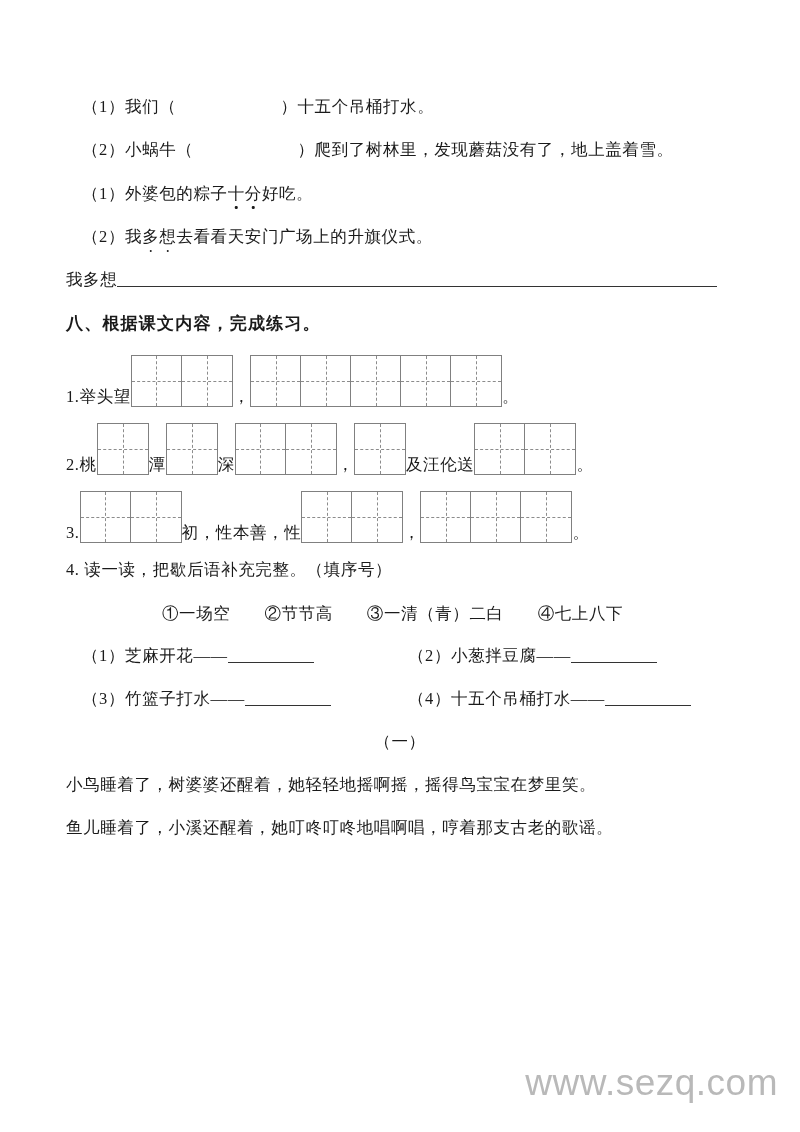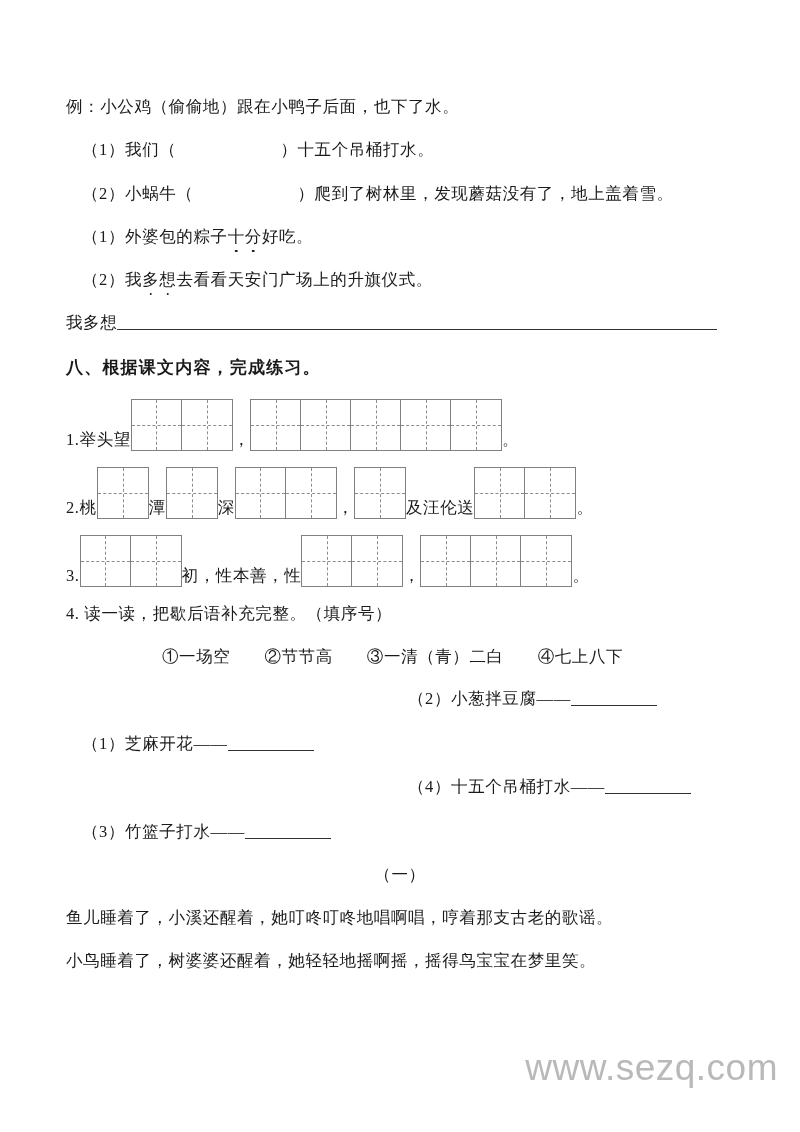--- a/index.html
+++ b/index.html
@@ -134,42 +134,41 @@
 
   
   .twocol {
     display: flex;
     font-size: 16.5px;
     letter-spacing: 0.6px;
     margin: 0 0 21px 0;
     padding-left: 16px;
     white-space: nowrap;
   }
-  .twocol .col-a { width: 334px; margin-top: 45px; }
+  .twocol .col-a { width: 334px; }
   .twocol .col-b { width: 334px; }
 
   
   #watermark {
     position: absolute;
     right: 22px;
-    bottom: 43px;
+    bottom: 28px;
     font-family: "Liberation Sans", sans-serif;
     font-size: 37px;
     letter-spacing: 0.5px;
     color: #b9b9b9;
     user-select: none;
   }
 </style>
 </head>
 <body>
 
 <div id="page">
   <div class="content">
 
-    <p class="line">例：小公鸡（偷偷地）跟在小鸭子后面，也下了水。</p>
 
     <p class="line indent"><span>（1）</span><span>我们（</span><span class="gap-wide"></span><span>）十五个吊桶打水。</span></p>
 
     <p class="line indent"><span>（2）</span><span>小蜗牛（</span><span class="gap-wide"></span><span>）爬到了树林里，发现蘑菇没有了，地上盖着雪。</span></p>
 
 
     <p class="line indent"><span>（1）</span><span>外婆包的粽子</span><span class="dotted">十</span><span class="dotted">分</span><span>好吃。</span></p>
 
 
     <p class="line indent"><span>（2）</span><span>我</span><span class="dotted">多</span><span class="dotted">想</span><span>去看看天安门广场上的升旗仪式。</span></p>
@@ -253,19 +252,19 @@
     </div>
 
     <div class="twocol">
       <span class="col-a"><span>（3）</span><span>竹篮子打水——</span><span class="rule rule-short"></span></span>
       <span class="col-b"><span>（4）</span><span>十五个吊桶打水——</span><span class="rule rule-short"></span></span>
     </div>
 
 
     <p class="line center">（一）</p>
 
+    <p class="line">小鸟睡着了，树婆婆还醒着，她轻轻地摇啊摇，摇得鸟宝宝在梦里笑。</p>
     <p class="line">鱼儿睡着了，小溪还醒着，她叮咚叮咚地唱啊唱，哼着那支古老的歌谣。</p>
-    <p class="line">小鸟睡着了，树婆婆还醒着，她轻轻地摇啊摇，摇得鸟宝宝在梦里笑。</p>
 
   </div>
 
   <div id="watermark">www.sezq.com</div>
 </div>
 
 </body></html>

